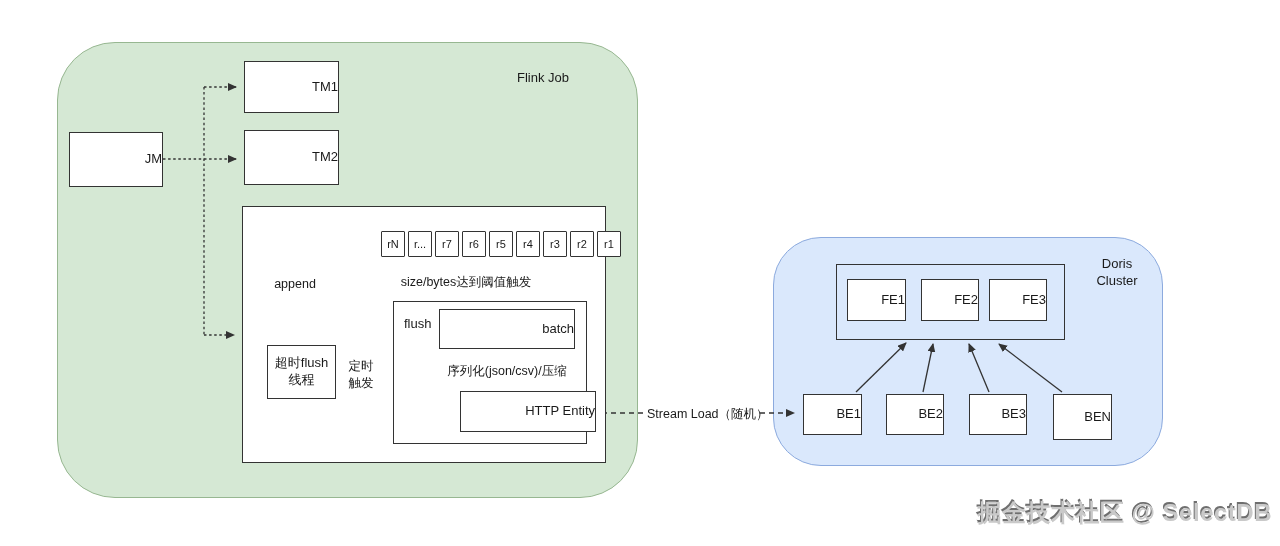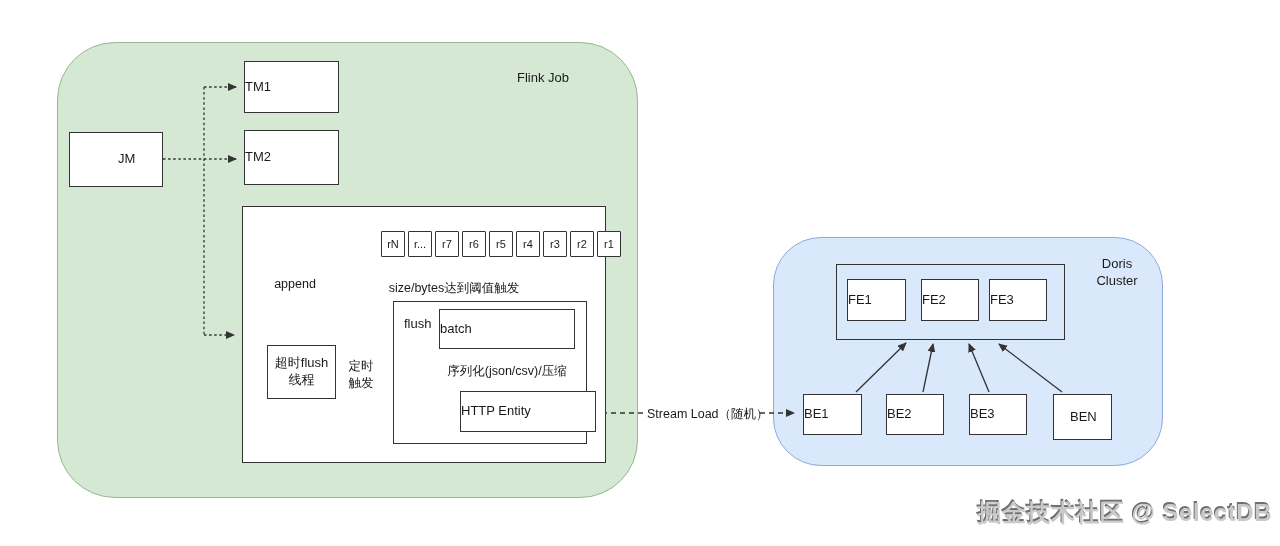--- a/index.html
+++ b/index.html
@@ -13,21 +13,21 @@
   .group{
     position:absolute;box-sizing:border-box;
     border:1px solid;border-radius:58px;
   }
   #flink-group{background:var(--flink-fill,#d5e8d4);border-color:var(--flink-border,#97b791);}
   #doris-group{background:var(--doris-fill,#dae8fc);border-color:var(--doris-border,#8caade);border-radius:48px;}
   .node{
     position:absolute;box-sizing:border-box;
     background:var(--node-fill,#fff);
     border:1.5px solid var(--node-border,#333);
-    display:flex;align-items:center;justify-content:flex-start;
+    display:flex;align-items:center;justify-content:flex-end;
     font-size:13px;line-height:1.3;text-align:center;
   }
   .node.blue-fill{background:var(--doris-fill,#dae8fc);}
   .lbl{position:absolute;box-sizing:border-box;font-size:13px;line-height:1.32;text-align:center;}
   .lbl.small{font-size:12.5px;}
   #inner-container{background:#fff;border:1.5px solid var(--node-border,#333);}
   #flush-box{background:#fff;border:1.5px solid var(--node-border,#333);}
   #flush-label{font-size:13px;}
   #queue-row{display:flex;gap:3px;margin-left:44px;}
   .qcell{
@@ -116,21 +116,21 @@
     <span class="qcell">r...</span>
     <span class="qcell">r7</span>
     <span class="qcell">r6</span>
     <span class="qcell">r5</span>
     <span class="qcell">r4</span>
     <span class="qcell">r3</span>
     <span class="qcell">r2</span>
     <span class="qcell">r1</span>
   </div>
 
-  <div class="lbl small" style="left:384px;top:274px;width:140px;margin-top:6px;">size/bytes达到阈值触发</div>
+  <div class="lbl small" style="left:396px;top:274px;width:140px;">size/bytes达到阈值触发</div>
 
   <div id="flush-box" class="abs" style="left:393px;top:301px;width:194px;height:143px;"></div>
   <div id="flush-label" class="lbl" style="left:404px;top:315px;width:36px;text-align:left;">flush</div>
 
   <div class="node" style="left:439px;top:309px;width:136px;height:40px;">
     <span>batch</span>
   </div>
 
   <div class="lbl small" style="left:437px;top:363px;width:140px;">序列化(json/csv)/压缩</div>
 

